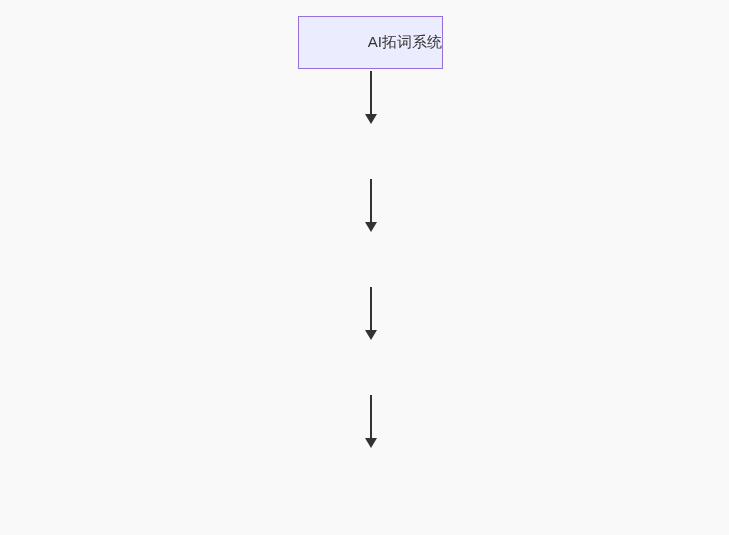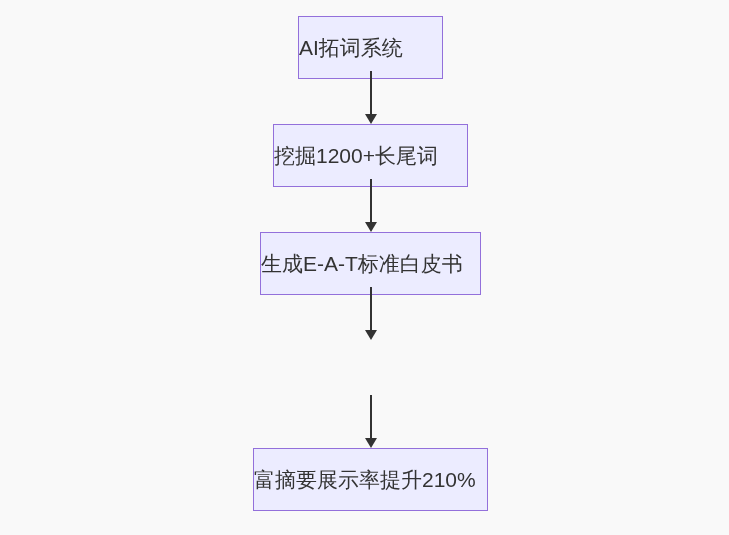--- a/index.html
+++ b/index.html
@@ -16,28 +16,28 @@
     font-family: "Liberation Sans", "DejaVu Sans", sans-serif;
     overflow: hidden;
   }
   .canvas {
     position: relative;
     width: 729px; height: 535px;
     background: var(--bg);
   }
   .node {
     position: absolute;
-    height: 63px;
+    height: 53px;
     background: var(--node-fill);
     border: 1px solid var(--node-border);
     color: var(--text);
-    font-size: 21px;
+    font-size: 15px;
     display: flex;
     align-items: center;
-    justify-content: flex-start;
+    justify-content: flex-end;
     text-align: center;
     white-space: nowrap;
   }
   .node-1 { left: 298px; top: 16px;  width: 145px; }
   .node-2 { left: 273px; top: 124px; width: 195px; }
   .node-3 { left: 260px; top: 232px; width: 221px; }
   .node-4 { left: 263px; top: 340px; width: 215px; }
   .node-5 { left: 253px; top: 448px; width: 235px; }
   .edge {
     position: absolute;
@@ -74,41 +74,32 @@
 
   <div class="node node-1">
     <span>AI拓词系统</span>
   </div>
 
   <div class="edge edge-1">
     <div class="edge-line"></div>
     <div class="edge-head"></div>
   </div>
 
-  <div class="node node-2">
-    <span>挖掘1200+长尾词</span>
-  </div>
 
   <div class="edge edge-2">
     <div class="edge-line"></div>
     <div class="edge-head"></div>
   </div>
 
-  <div class="node node-3">
-    <span>生成E-A-T标准白皮书</span>
-  </div>
 
   <div class="edge edge-3">
     <div class="edge-line"></div>
     <div class="edge-head"></div>
   </div>
 
 
   <div class="edge edge-4">
     <div class="edge-line"></div>
     <div class="edge-head"></div>
   </div>
 
-  <div class="node node-5">
-    <span>富摘要展示率提升210%</span>
-  </div>
 
 </div>
 
 </body></html>

